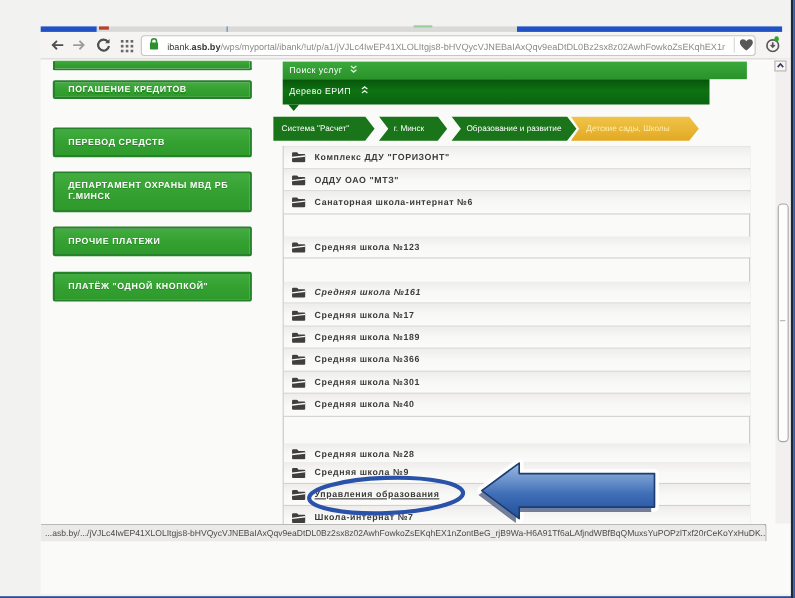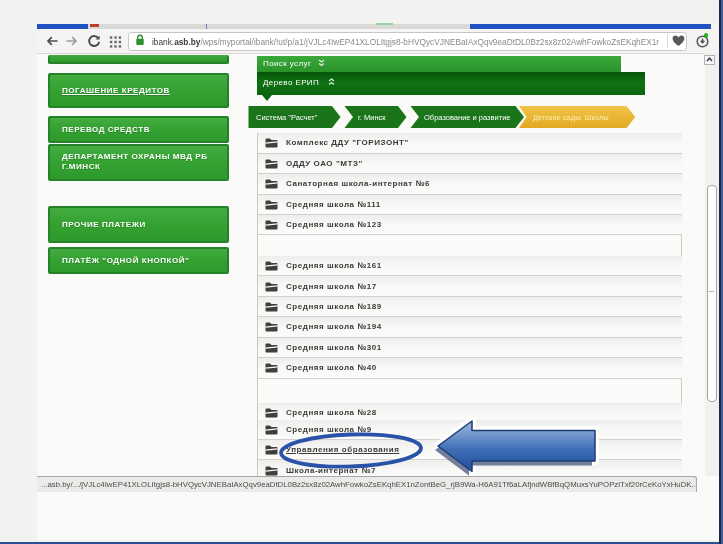--- a/index.html
+++ b/index.html
@@ -76,29 +76,29 @@
 
   <div class="abs" style="left:704.5px;top:52.5px;width:14px;height:423.5px;background:#f1f0ee;"></div>
   <div class="abs" style="left:704px;top:54.5px;width:10.5px;height:10.5px;background:#f7f6f4;border:1px solid #b3b2b0;box-sizing:border-box;"></div>
   <svg class="abs" style="left:705.5px;top:57px" width="7" height="5" viewBox="0 0 7 5">
       <path d="M1 4 L3.5 1.2 L6 4" fill="none" stroke="#3c3c5a" stroke-width="1.5"></path>
     </svg>
   <div class="abs" style="left:706.5px;top:185px;width:10px;height:217px;background:#fdfdfc;border:1px solid #a6a5a3;border-radius:4px;box-sizing:border-box;"></div>
   <div class="abs" style="left:709px;top:291px;width:5px;height:1px;background:#b5b4b2;"></div>
 
   <div class="sbtn" style="top:55px;height:9px;border-top:0;"></div>
-  <div class="sbtn" style="top:73px;height:35px;text-decoration:underline;">ПОГАШЕНИЕ КРЕДИТОВ</div>
+  <div class="sbtn" style="top:73px;height:17px;">ПОГАШЕНИЕ КРЕДИТОВ</div>
   <div class="sbtn" style="top:115.5px;height:27px;">ПЕРЕВОД СРЕДСТВ</div>
-  <div class="sbtn" style="top:144px;height:36.5px;line-height:1.3;padding-right:4px;">
+  <div class="sbtn" style="top:156px;height:36.5px;line-height:1.3;padding-right:4px;">
       <span>ДЕПАРТАМЕНТ ОХРАНЫ МВД РБ<br>Г.МИНСК</span>
     </div>
-  <div class="sbtn" style="top:206px;height:37px;">ПРОЧИЕ ПЛАТЕЖИ</div>
+  <div class="sbtn" style="top:206px;height:27px;">ПРОЧИЕ ПЛАТЕЖИ</div>
   <div class="sbtn" style="top:246.5px;height:27px;">ПЛАТЁЖ "ОДНОЙ КНОПКОЙ"</div>
 
-  <div class="abs" style="left:257px;top:55.5px;width:364px;height:16.5px;background:linear-gradient(180deg,#3aa93a,#2a922a);color:#fff;font-size:8px;line-height:16.5px;padding-left:6px;box-sizing:border-box;letter-spacing:.4px;">Поиск услуг
+  <div class="abs" style="left:257px;top:55.5px;width:422px;height:16.5px;background:linear-gradient(180deg,#3aa93a,#2a922a);color:#fff;font-size:8px;line-height:16.5px;padding-left:6px;box-sizing:border-box;letter-spacing:.4px;">Поиск услуг
     <svg width="7" height="8" viewBox="0 0 7 8" style="margin-left:4px;vertical-align:-1px;">
         <path d="M1 1 L3.5 3 L6 1 M1 4.5 L3.5 6.5 L6 4.5" fill="none" stroke="#dff0df" stroke-width="1.2"></path>
       </svg>
   </div>
   <div class="abs" style="left:257px;top:72px;width:388px;height:22.5px;background:linear-gradient(180deg,#07540a,#0e7212 45%,#0a6410);color:#fff;font-size:8px;line-height:22.5px;padding-left:6px;box-sizing:border-box;letter-spacing:.4px;">Дерево ЕРИП
     <svg width="7" height="8" viewBox="0 0 7 8" style="margin-left:6px;vertical-align:-1px;">
         <path d="M1 3 L3.5 1 L6 3 M1 6.5 L3.5 4.5 L6 6.5" fill="none" stroke="#dff0df" stroke-width="1.2"></path>
       </svg>
   </div>
   <div class="abs" style="left:262px;top:94.5px;width:0;height:0;border-left:5.5px solid transparent;border-right:5.5px solid transparent;border-top:6px solid #0a6410;"></div>
@@ -138,35 +138,28 @@
       </svg>
       <span class="tx" style="">ОДДУ ОАО "МТЗ"</span>
     </div>
   <div class="row" style="top:174.10px;">
       <svg class="fi" width="13" height="10" viewBox="0 0 13 10">
         <path d="M0.5 1.5 Q0.5 0.5 1.5 0.5 L4.6 0.5 Q5.4 0.5 5.8 1.2 L6.3 2 L11.7 2 Q12.5 2 12.5 2.9 L12.5 8.6 Q12.5 9.5 11.6 9.5 L1.4 9.5 Q0.5 9.5 0.5 8.6 Z" fill="#403f3d"></path>
         <path d="M0.5 4.6 L12.5 3.2 L12.5 4.4 L0.5 5.8 Z" fill="#fbfbfa"></path>
       </svg>
       <span class="tx" style="">Санаторная школа-интернат №6</span>
     </div>
-  <div class="row" style="top:194.55px;">
-      <svg class="fi" width="13" height="10" viewBox="0 0 13 10">
-        <path d="M0.5 1.5 Q0.5 0.5 1.5 0.5 L4.6 0.5 Q5.4 0.5 5.8 1.2 L6.3 2 L11.7 2 Q12.5 2 12.5 2.9 L12.5 8.6 Q12.5 9.5 11.6 9.5 L1.4 9.5 Q0.5 9.5 0.5 8.6 Z" fill="#403f3d"></path>
-        <path d="M0.5 4.6 L12.5 3.2 L12.5 4.4 L0.5 5.8 Z" fill="#fbfbfa"></path>
-      </svg>
-      <span class="tx" style="">Средняя школа №111</span>
-    </div>
   <div class="row" style="top:215.00px;">
       <svg class="fi" width="13" height="10" viewBox="0 0 13 10">
         <path d="M0.5 1.5 Q0.5 0.5 1.5 0.5 L4.6 0.5 Q5.4 0.5 5.8 1.2 L6.3 2 L11.7 2 Q12.5 2 12.5 2.9 L12.5 8.6 Q12.5 9.5 11.6 9.5 L1.4 9.5 Q0.5 9.5 0.5 8.6 Z" fill="#403f3d"></path>
         <path d="M0.5 4.6 L12.5 3.2 L12.5 4.4 L0.5 5.8 Z" fill="#fbfbfa"></path>
       </svg>
       <span class="tx" style="">Средняя школа №123</span>
     </div>
-  <div class="row" style="top:255.90px;">
+  <div class="row" style="top:255.90px;font-style:italic;">
       <svg class="fi" width="13" height="10" viewBox="0 0 13 10">
         <path d="M0.5 1.5 Q0.5 0.5 1.5 0.5 L4.6 0.5 Q5.4 0.5 5.8 1.2 L6.3 2 L11.7 2 Q12.5 2 12.5 2.9 L12.5 8.6 Q12.5 9.5 11.6 9.5 L1.4 9.5 Q0.5 9.5 0.5 8.6 Z" fill="#403f3d"></path>
         <path d="M0.5 4.6 L12.5 3.2 L12.5 4.4 L0.5 5.8 Z" fill="#fbfbfa"></path>
       </svg>
       <span class="tx" style="">Средняя школа №161</span>
     </div>
   <div class="row" style="top:276.35px;">
       <svg class="fi" width="13" height="10" viewBox="0 0 13 10">
         <path d="M0.5 1.5 Q0.5 0.5 1.5 0.5 L4.6 0.5 Q5.4 0.5 5.8 1.2 L6.3 2 L11.7 2 Q12.5 2 12.5 2.9 L12.5 8.6 Q12.5 9.5 11.6 9.5 L1.4 9.5 Q0.5 9.5 0.5 8.6 Z" fill="#403f3d"></path>
         <path d="M0.5 4.6 L12.5 3.2 L12.5 4.4 L0.5 5.8 Z" fill="#fbfbfa"></path>
@@ -178,21 +171,21 @@
         <path d="M0.5 1.5 Q0.5 0.5 1.5 0.5 L4.6 0.5 Q5.4 0.5 5.8 1.2 L6.3 2 L11.7 2 Q12.5 2 12.5 2.9 L12.5 8.6 Q12.5 9.5 11.6 9.5 L1.4 9.5 Q0.5 9.5 0.5 8.6 Z" fill="#403f3d"></path>
         <path d="M0.5 4.6 L12.5 3.2 L12.5 4.4 L0.5 5.8 Z" fill="#fbfbfa"></path>
       </svg>
       <span class="tx" style="">Средняя школа №189</span>
     </div>
   <div class="row" style="top:317.25px;">
       <svg class="fi" width="13" height="10" viewBox="0 0 13 10">
         <path d="M0.5 1.5 Q0.5 0.5 1.5 0.5 L4.6 0.5 Q5.4 0.5 5.8 1.2 L6.3 2 L11.7 2 Q12.5 2 12.5 2.9 L12.5 8.6 Q12.5 9.5 11.6 9.5 L1.4 9.5 Q0.5 9.5 0.5 8.6 Z" fill="#403f3d"></path>
         <path d="M0.5 4.6 L12.5 3.2 L12.5 4.4 L0.5 5.8 Z" fill="#fbfbfa"></path>
       </svg>
-      <span class="tx" style="">Средняя школа №194</span>
+      <span class="tx" style="">Средняя школа №366</span>
     </div>
   <div class="row" style="top:337.70px;">
       <svg class="fi" width="13" height="10" viewBox="0 0 13 10">
         <path d="M0.5 1.5 Q0.5 0.5 1.5 0.5 L4.6 0.5 Q5.4 0.5 5.8 1.2 L6.3 2 L11.7 2 Q12.5 2 12.5 2.9 L12.5 8.6 Q12.5 9.5 11.6 9.5 L1.4 9.5 Q0.5 9.5 0.5 8.6 Z" fill="#403f3d"></path>
         <path d="M0.5 4.6 L12.5 3.2 L12.5 4.4 L0.5 5.8 Z" fill="#fbfbfa"></path>
       </svg>
       <span class="tx" style="">Средняя школа №301</span>
     </div>
   <div class="row" style="top:358.15px;">
       <svg class="fi" width="13" height="10" viewBox="0 0 13 10">

